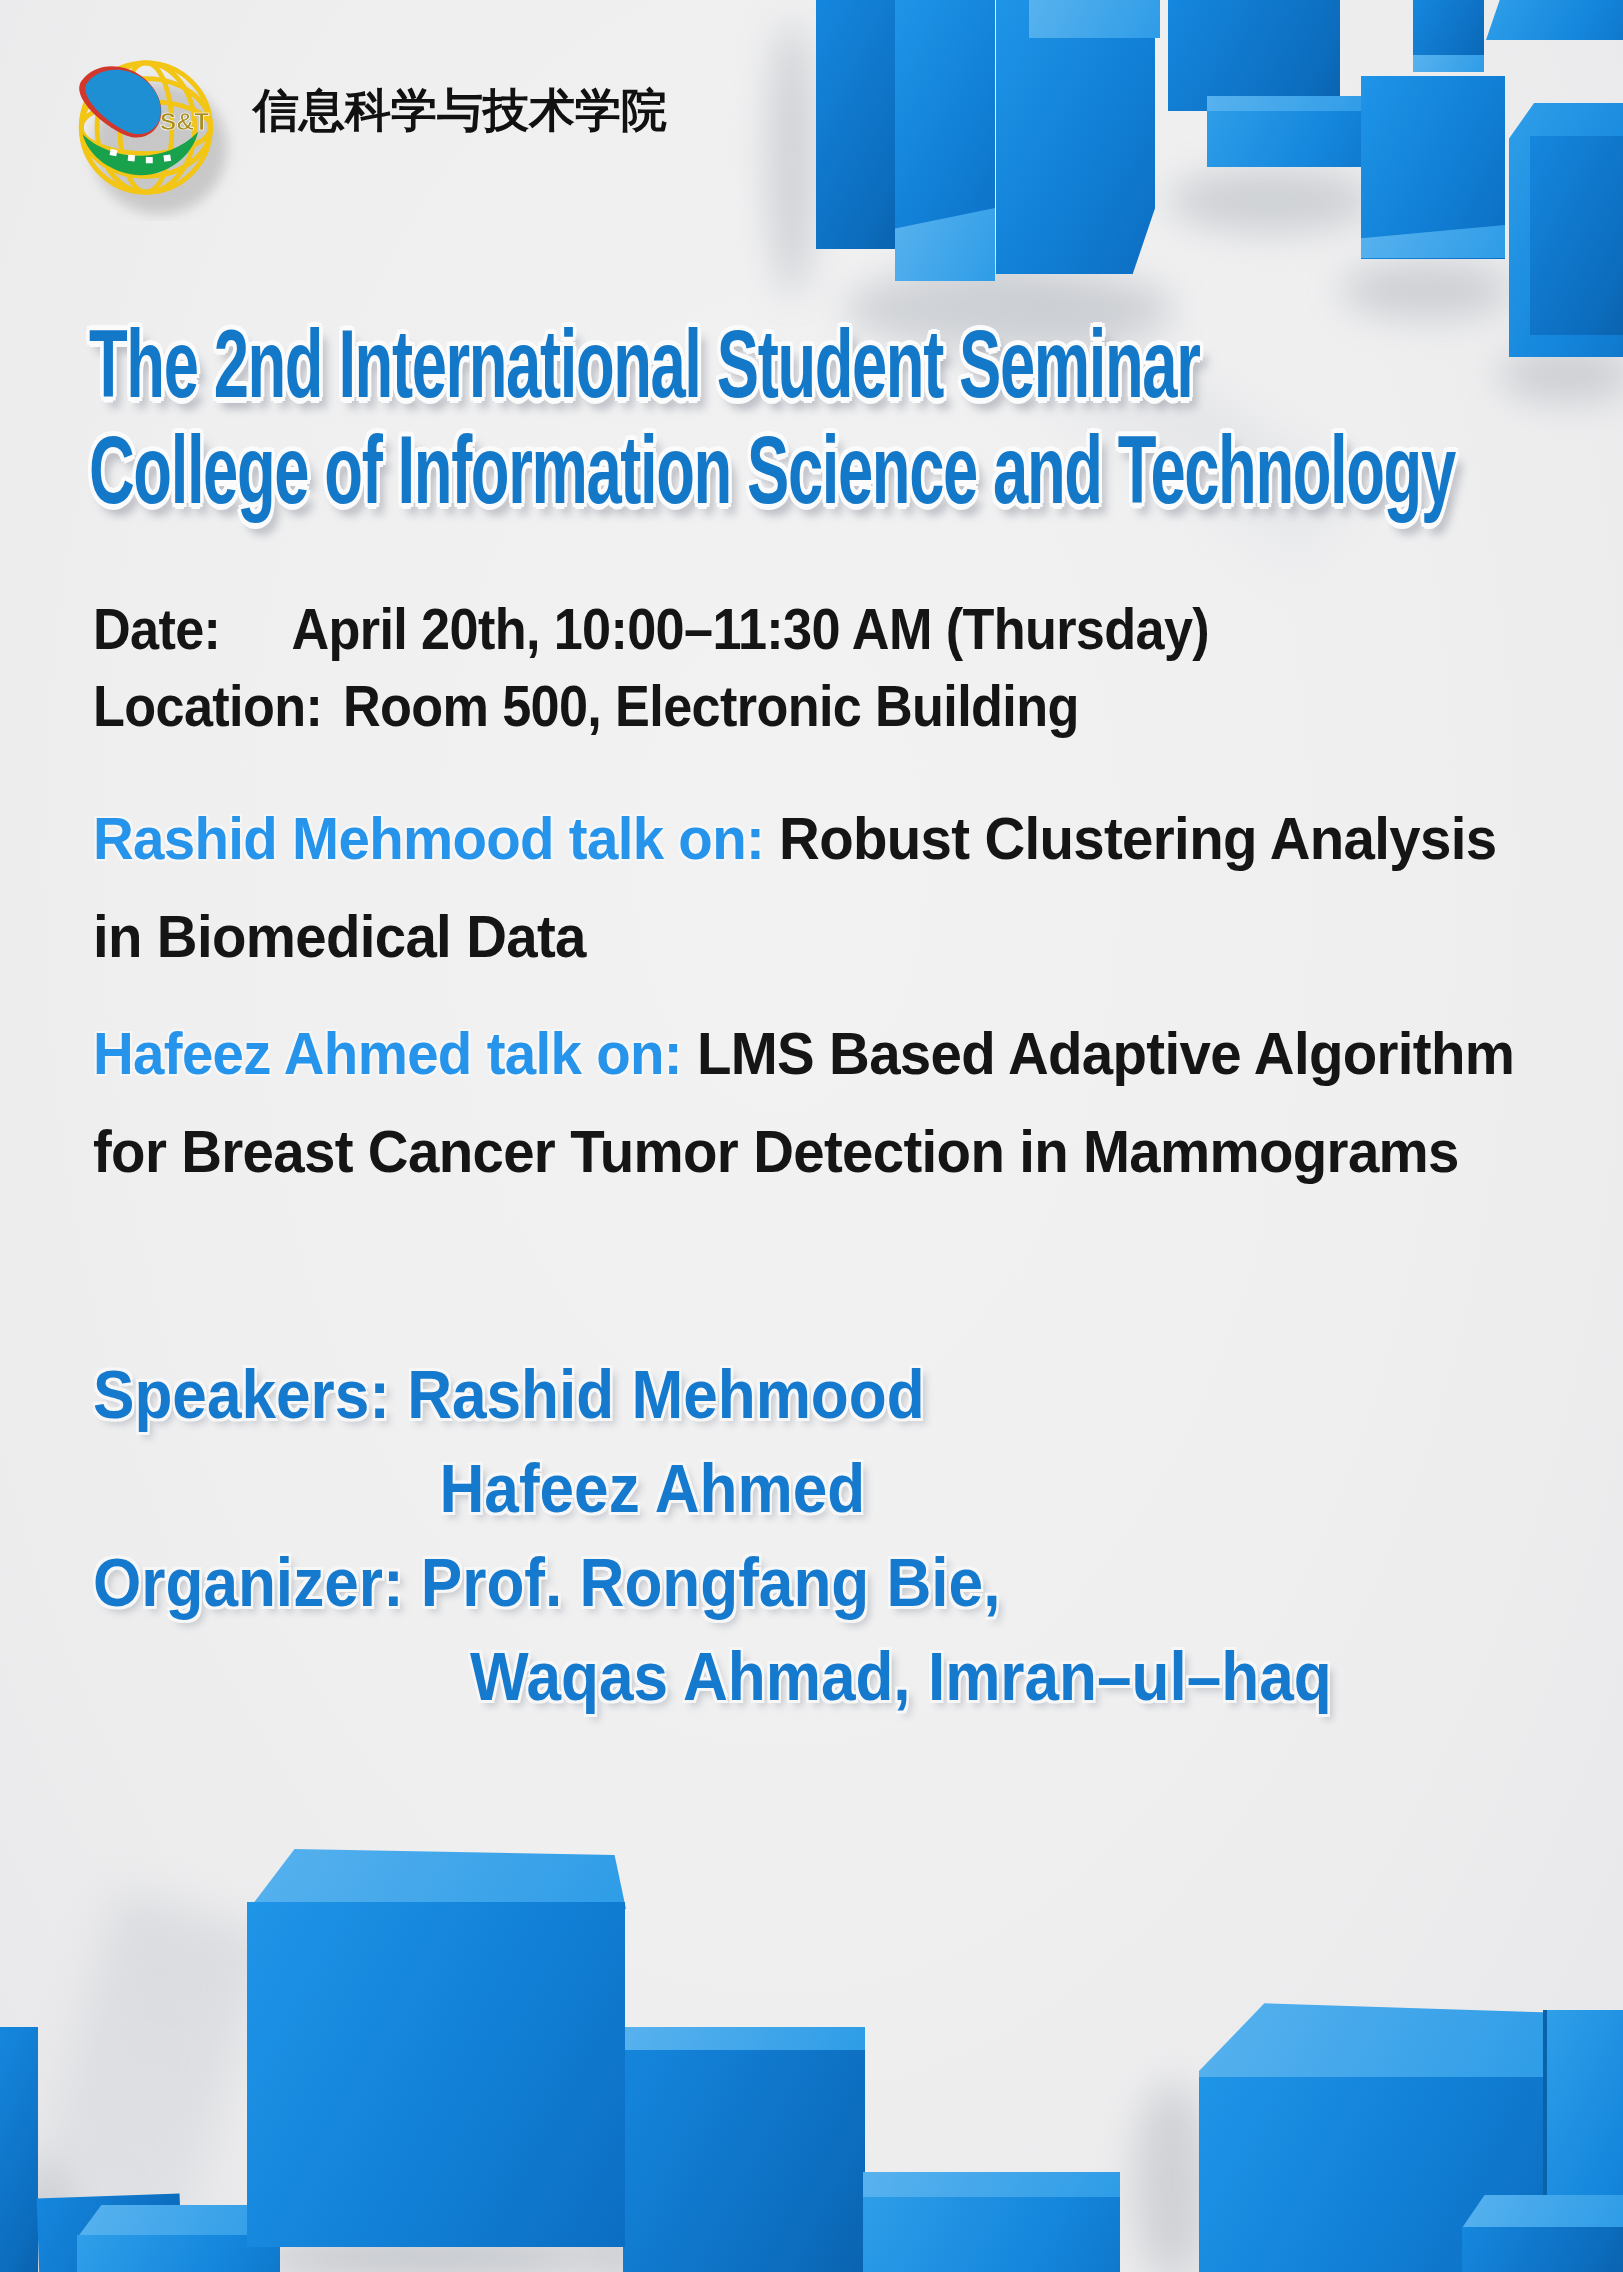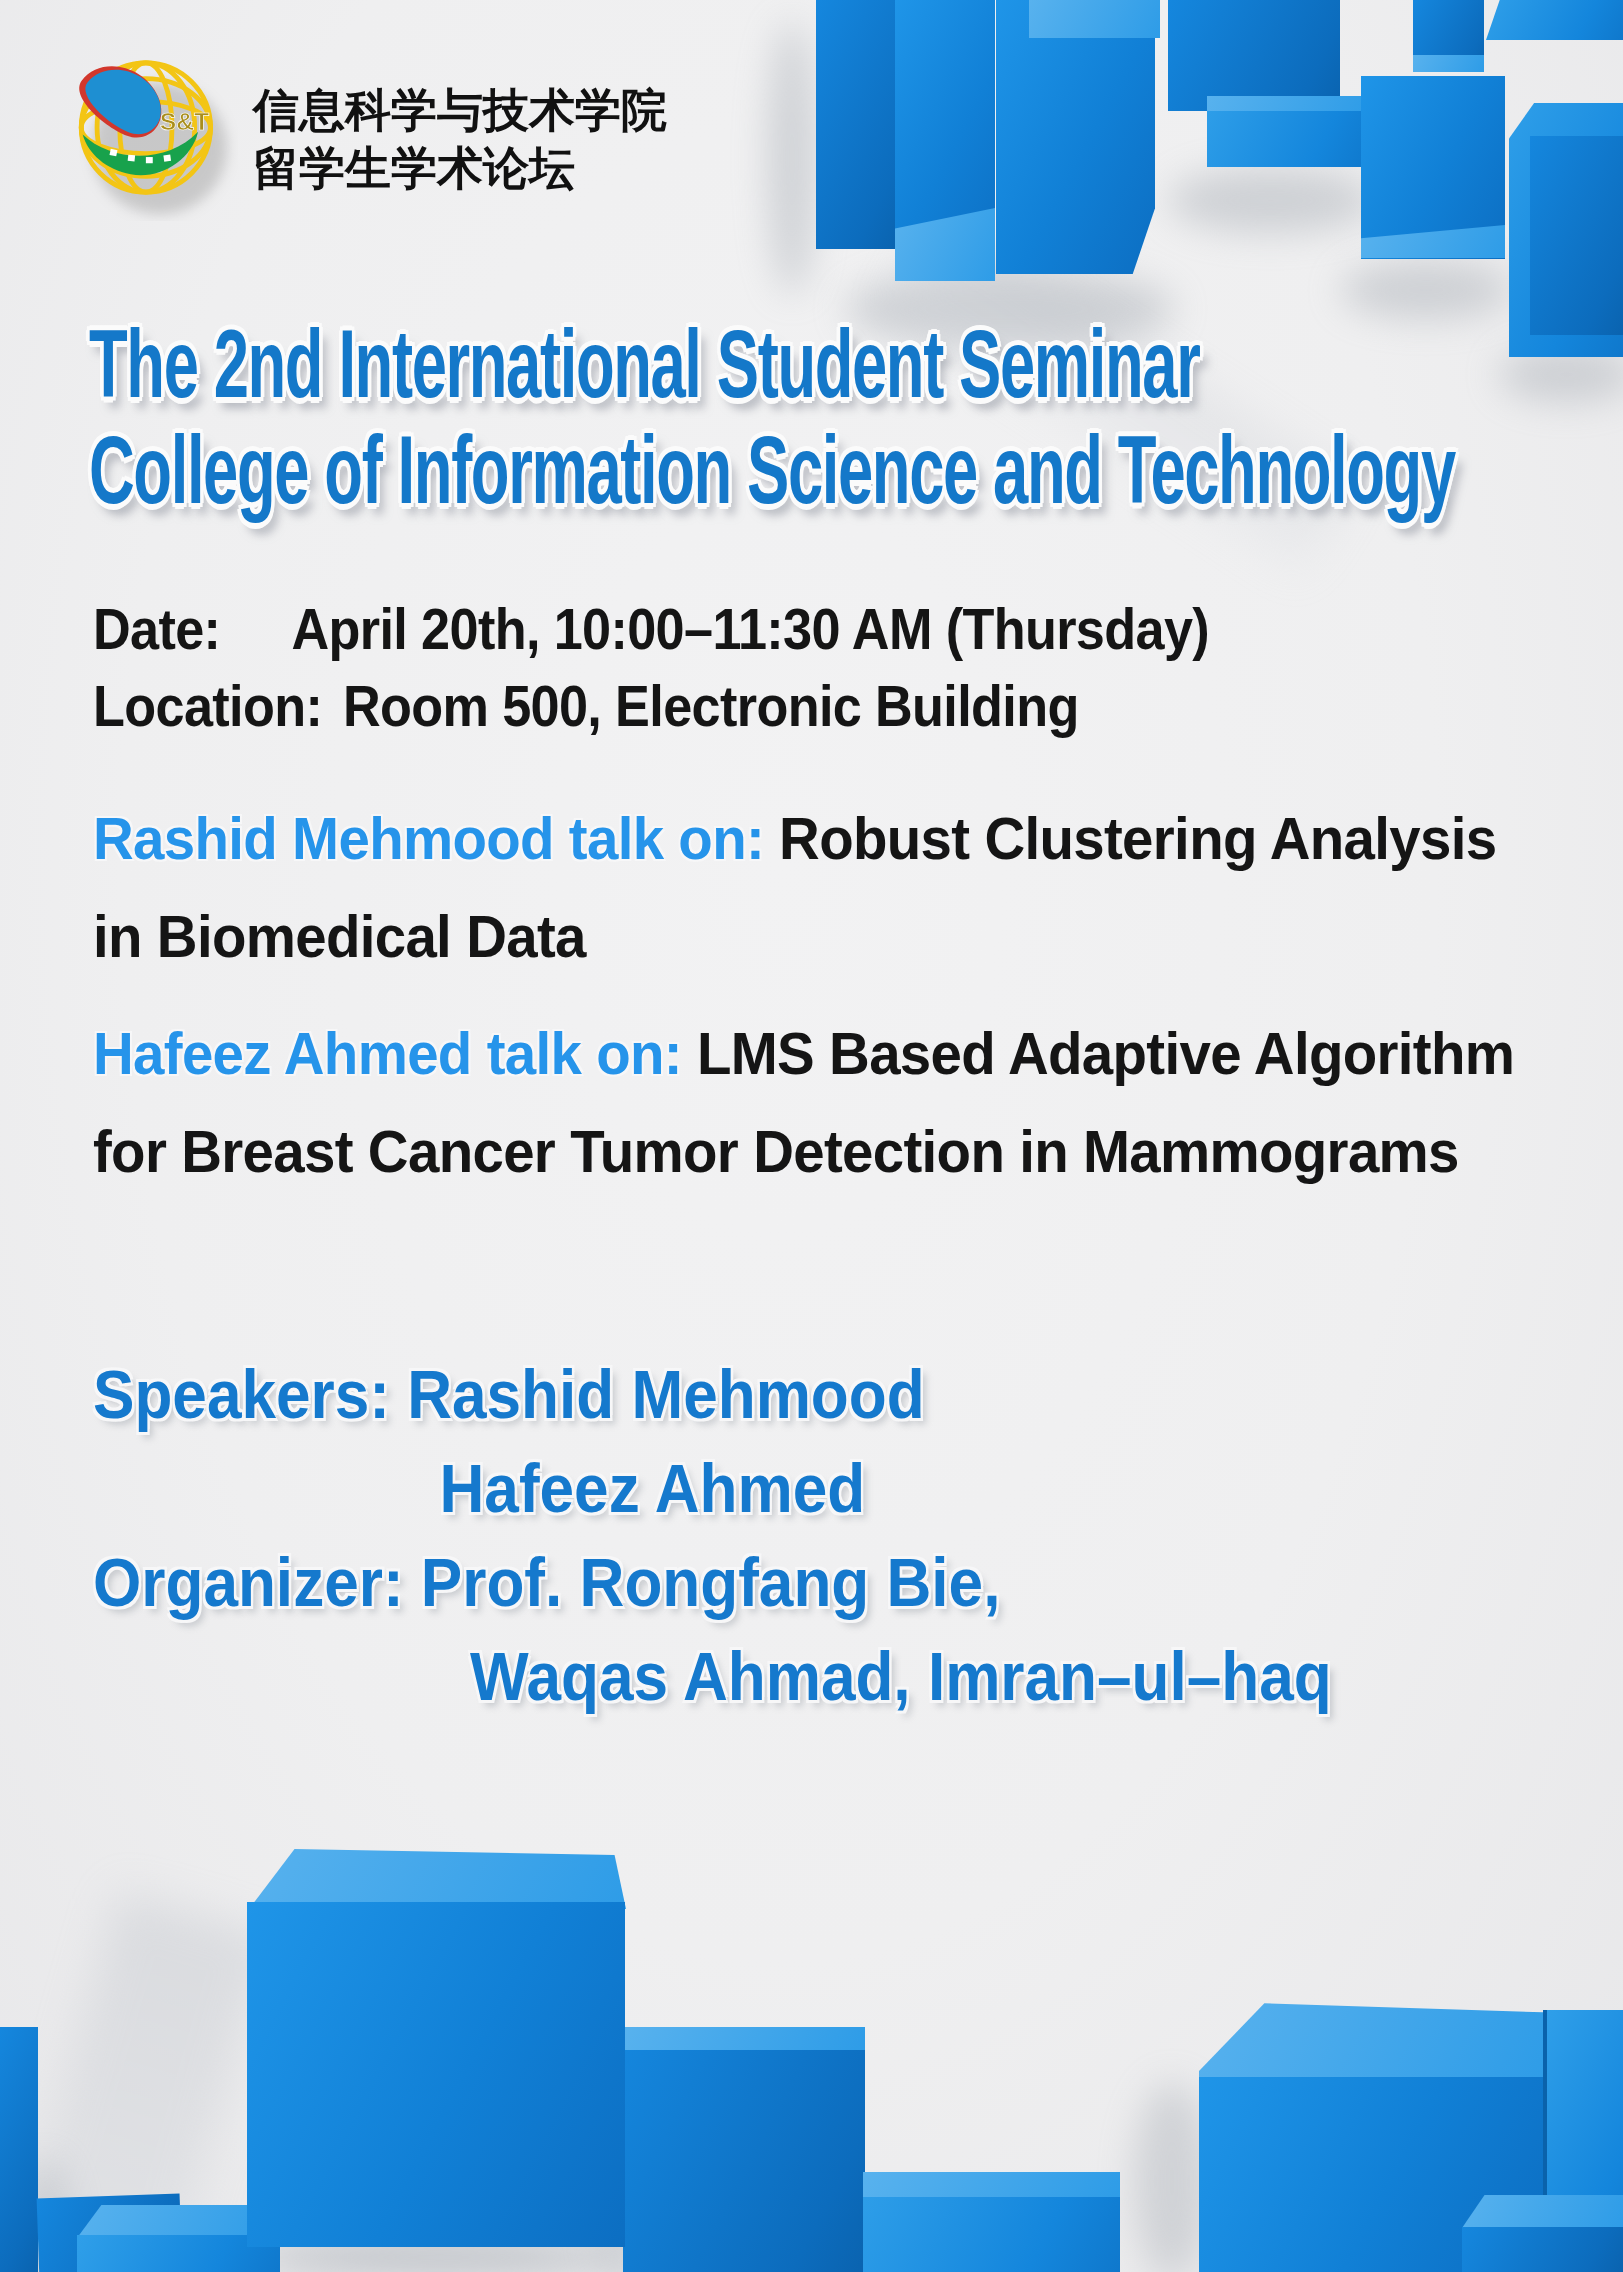--- a/index.html
+++ b/index.html
@@ -136,21 +136,20 @@
       <rect x="70" y="152" width="10" height="9" transform="rotate(12 75 156)"></rect>
       <rect x="96" y="160" width="10" height="9" transform="rotate(6 101 164)"></rect>
       <rect x="122" y="163" width="10" height="9"></rect>
       <rect x="148" y="160" width="10" height="9" transform="rotate(-8 153 164)"></rect>
     </g>
     <text x="142" y="124" font-size="36" font-weight="bold" fill="#a98e1d" stroke="#ffffff" stroke-width="1" font-family="Liberation Sans, DejaVu Sans, sans-serif">S&amp;T</text>
   </svg>
 
   <div class="txt org-block">
     <div>信息科学与技术学院</div>
-    <div>留学生学术论坛</div>
   </div>
 
   <div class="txt title-block">
     <div>The 2nd International Student Seminar</div>
     <div>College of Information Science and Technology</div>
   </div>
 
   <div class="txt details-block">
     <div><span>Date:</span><span class="gap-date">April 20th, 10:00–11:30 AM (Thursday)</span></div>
     <div><span>Location:</span><span class="gap-loc">Room 500, Electronic Building</span></div>

